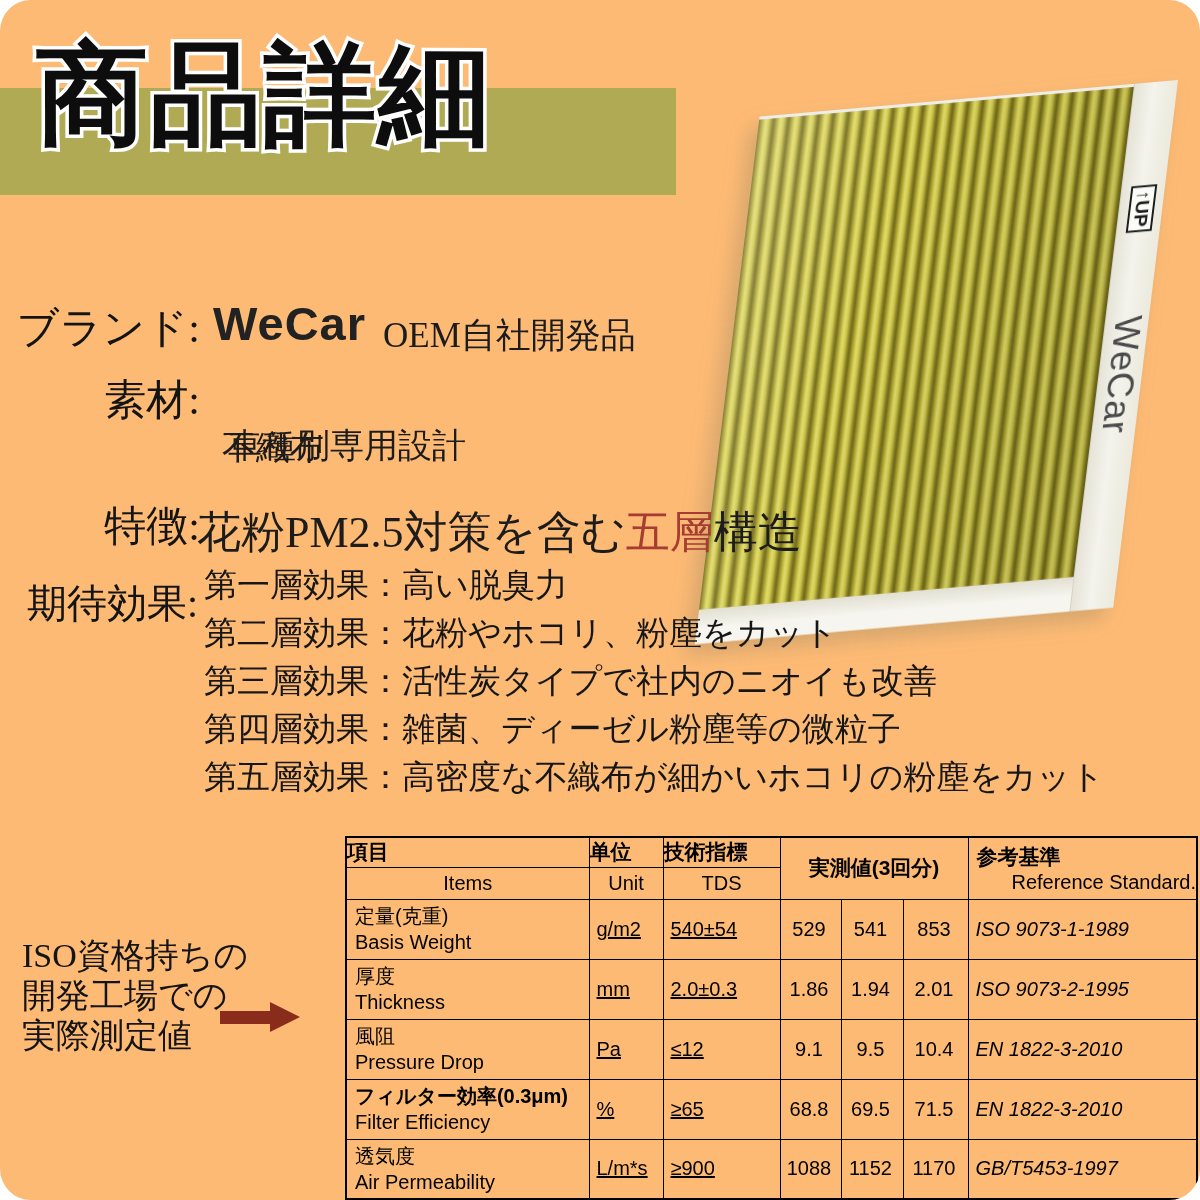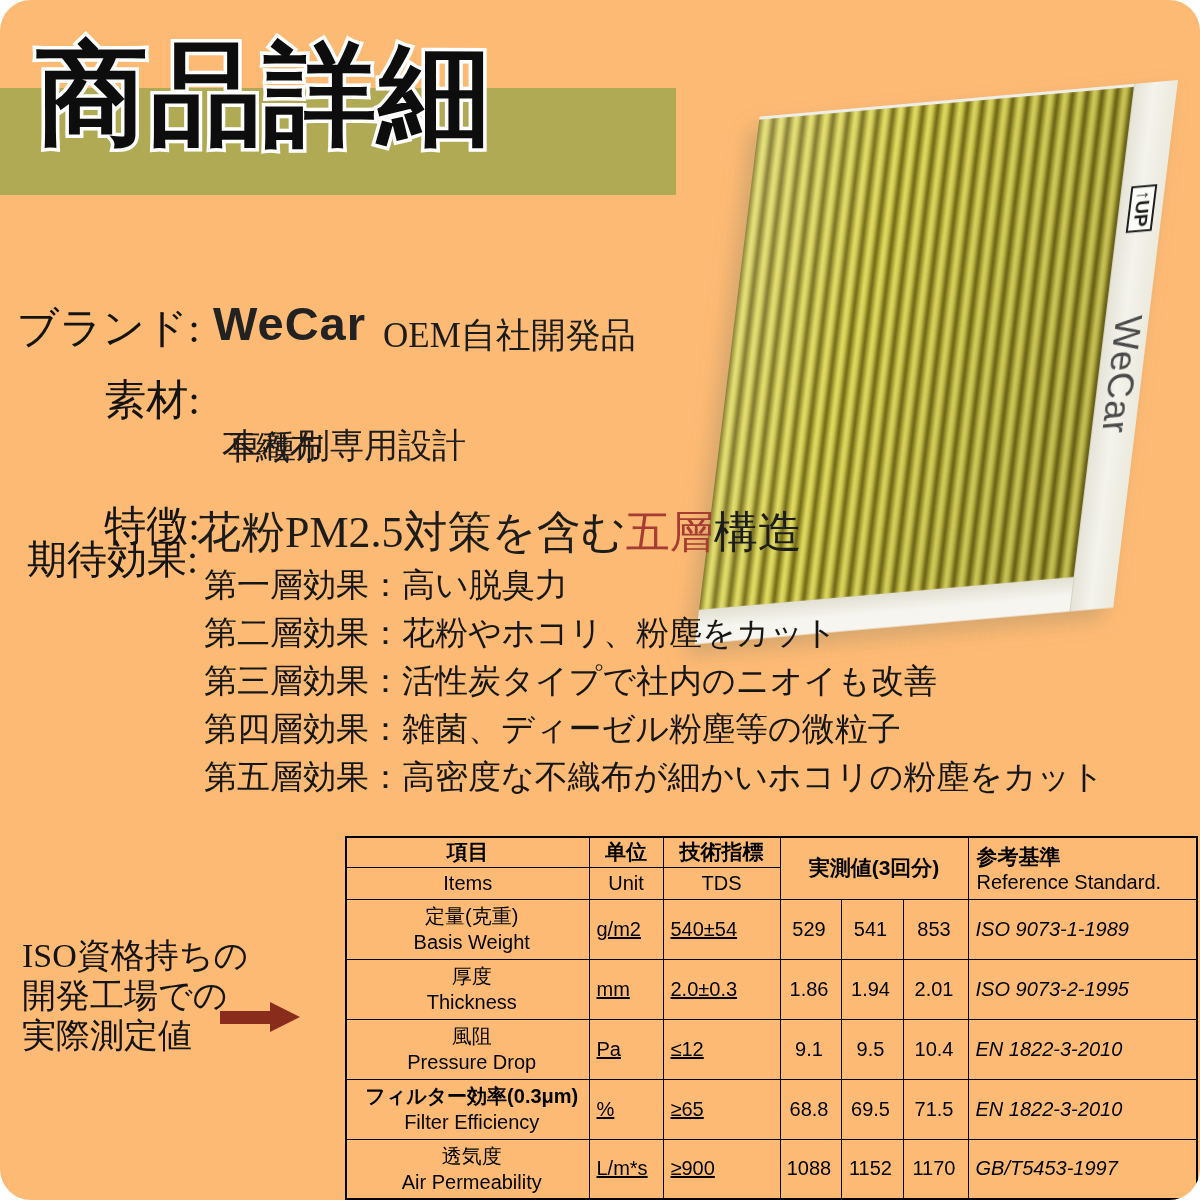--- a/index.html
+++ b/index.html
@@ -88,28 +88,28 @@
   }
 
   
   .spec-table {
     position:absolute; left:345px; top:836px;
     border-collapse:collapse; table-layout:fixed; width:851px;
     font-family:"Liberation Sans", sans-serif; font-size:20px; color:#000;
     border:2px solid #000;
   }
   .spec-table td, .spec-table th { border:1px solid #000; font-weight:normal; overflow:hidden; }
-  .spec-table .hcjk { font-weight:700; font-size:21px; text-align:center; height:30px; }
+  .spec-table .hcjk { font-weight:700; font-size:21px; text-align:left; height:30px; }
   .spec-table .hen  { text-align:center; height:32px; }
   .spec-table .measured-h { font-weight:700; font-size:21px; text-align:center; }
   .spec-table .ref-h { text-align:left; padding-left:8px; }
   .spec-table .ref-h .cjk { font-weight:700; font-size:21px; display:block; }
-  .spec-table .ref-h .en { display:block; }
+  .spec-table .ref-h .en { display:block;text-align:right; }
   .spec-table td.item { text-align:left; padding-left:8px; height:60px; }
-  .spec-table td.item span { display:block; line-height:26px;text-align:center; }
+  .spec-table td.item span { display:block; line-height:26px; }
   .spec-table td.unit, .spec-table td.tds { text-align:left; padding-left:7px;text-decoration:underline; }
   .spec-table td.num { text-align:center; padding-right:3px; }
   .spec-table td.ref { text-align:left; padding-left:7px;font-style:italic; }
 </style>
 </head>
 <body>
 
 <div class="page">
 
   <div class="banner"></div>
@@ -131,21 +131,21 @@
   <div class="spec-label" style="top:372px;">素材:</div>
   <div class="spec-value" style="left:222px; top:381px; font-size:34px;margin-top:44px;">不織布</div>
 
   <div class="spec-value" style="left:228px; top:423px; font-size:34px;">車種別専用設計</div>
 
   <div class="spec-label" style="top:498px;">特徴:</div>
   <div class="spec-value" style="left:197px; top:503px; font-size:44px;">
     <span>花粉PM2.5対策を含む</span><span class="accent-red">五層</span><span>構造</span>
   </div>
 
-  <div class="spec-label" style="top:532px; width:198px; font-size:40px;">期待効果:</div>
+  <div class="spec-label" style="top:576px; width:198px; font-size:40px;">期待効果:</div>
   <div class="effects">
     <div class="line">第一層効果：高い脱臭力</div>
     <div class="line">第二層効果：花粉やホコリ、粉塵をカット</div>
     <div class="line">第三層効果：活性炭タイプで社内のニオイも改善</div>
     <div class="line">第四層効果：雑菌、ディーゼル粉塵等の微粒子</div>
     <div class="line">第五層効果：高密度な不織布が細かいホコリの粉塵をカット</div>
   </div>
 
   <div class="iso-note">
     <div>ISO資格持ちの</div>

